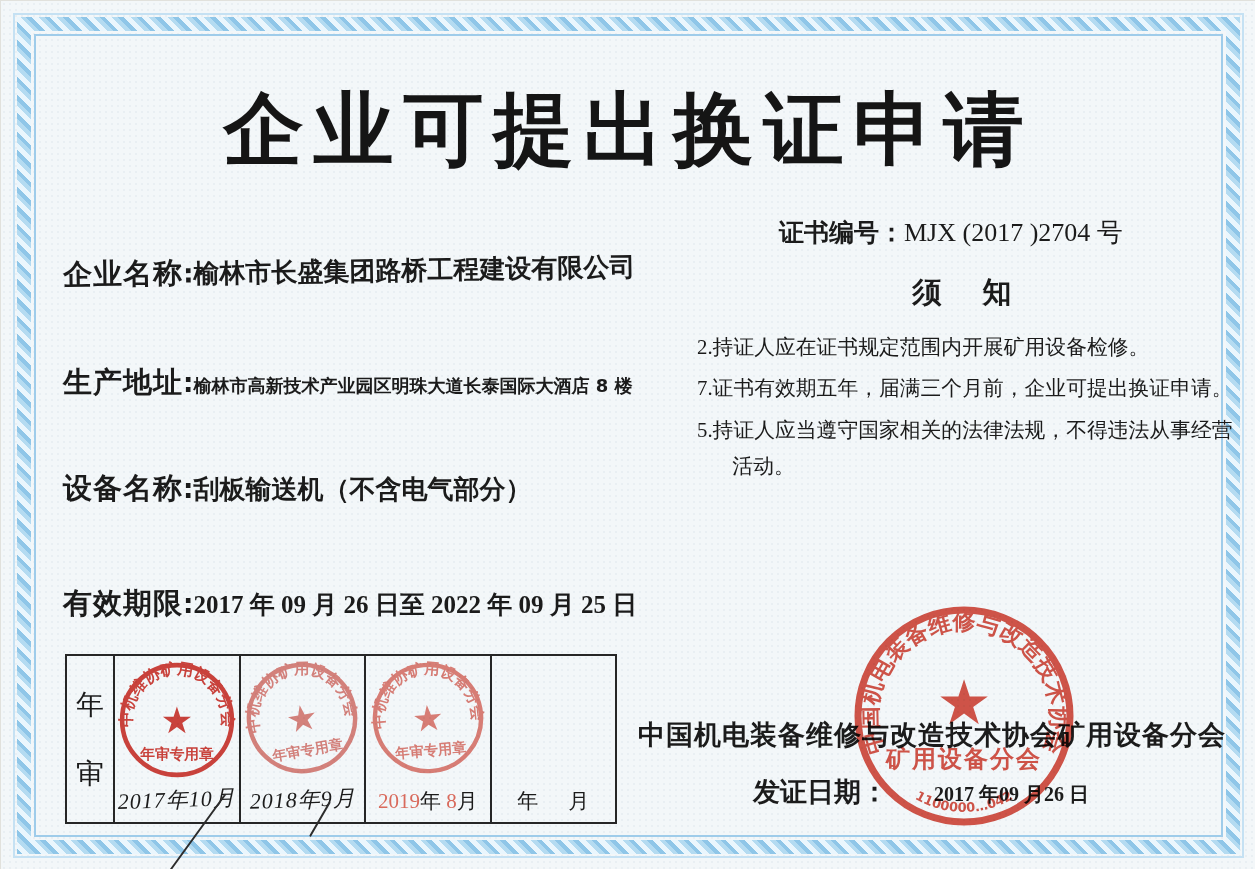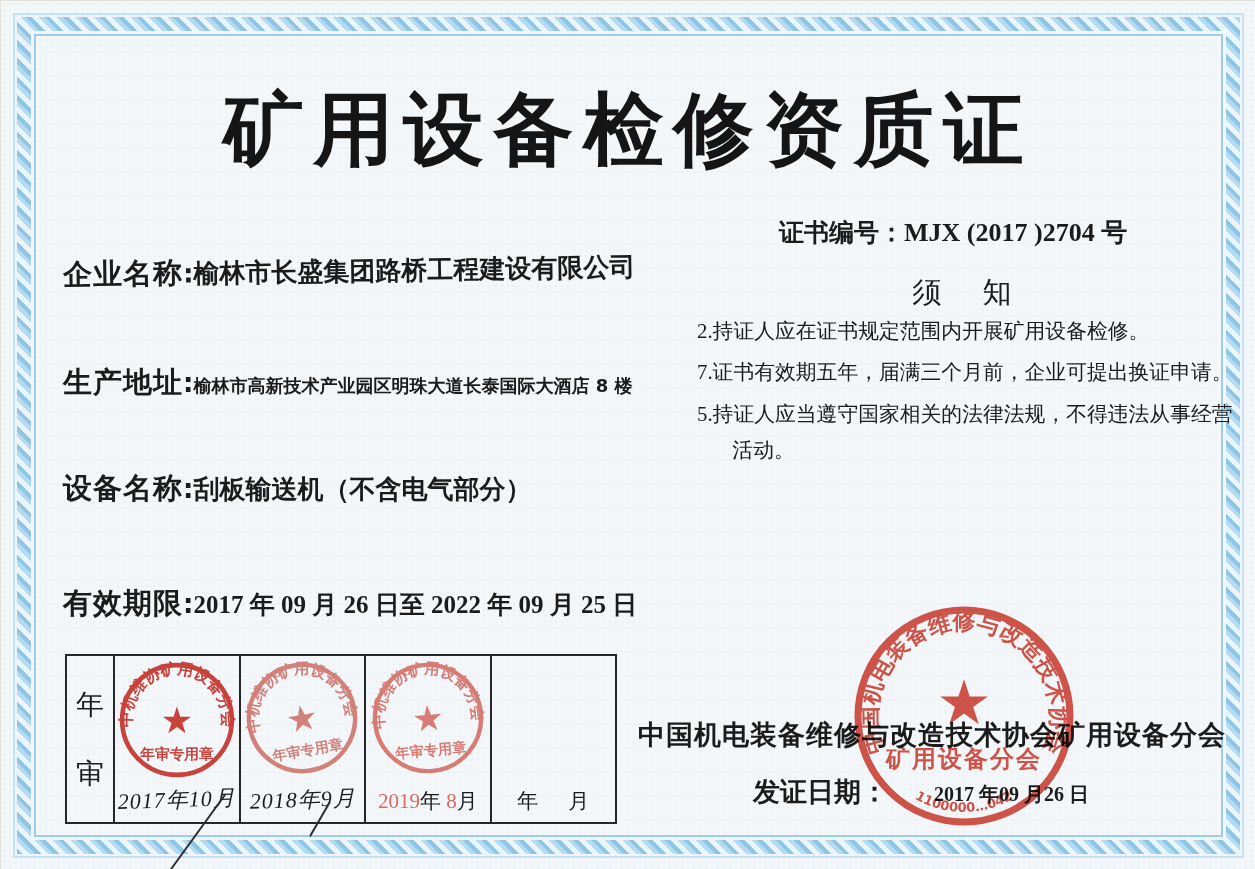--- a/index.html
+++ b/index.html
@@ -19,36 +19,36 @@
     pointer-events:none;}
   .frame-line-inner{position:absolute;inset:33px;border:2px solid #9fccea;pointer-events:none;}
 
   .abs{position:absolute;}
   .title{
     top:76px;left:0;right:0;text-align:center;
     font-size:80px;font-weight:900;letter-spacing:10px;color:#151515;
   }
   .cert-no{top:214px;left:778px;white-space:nowrap;}
   .cert-no .lbl{font-size:25px;font-weight:700;}
-  .cert-no .val{font-size:26px;font-weight:700;font-family:"Liberation Serif","DejaVu Serif",serif;}
+  .cert-no .val{font-size:26px;font-weight:400;font-family:"Liberation Serif","DejaVu Serif",serif;}
 
   .field{white-space:nowrap;}
   .field .lbl{font-size:29px;font-weight:700;letter-spacing:1px;}
   .field .sep{font-size:26px;font-weight:700;}
   .f-company{top:250px;left:62px;transform:rotate(-0.9deg);}
   .f-company .val{font-size:26px;font-weight:700;}
   .f-address{top:362px;left:62px;}
   .f-address .val{font-size:18px;font-weight:700;}
   .f-equipment{top:468px;left:62px;}
   .f-equipment .val{font-size:26px;font-weight:700;}
   .f-validity{top:583px;left:62px;text-align:center;}
   .f-validity .val{font-size:25px;font-weight:600;font-family:"Liberation Serif","DejaVu Serif",serif;}
 
   .notice{top:272px;left:696px;width:536px;}
-  .notice-heading{text-align:center;font-size:29px;font-weight:400;letter-spacing:6px;font-family:"Liberation Serif","DejaVu Serif",serif;}
+  .notice-heading{text-align:center;font-size:29px;font-weight:700;letter-spacing:6px;margin-bottom:16px;font-family:"Liberation Serif","DejaVu Serif",serif;}
   .notice-item{
     font-size:20.8px;line-height:1.75;margin-bottom:5px;
     padding-left:1.7em;text-indent:-1.7em;
     font-family:"Liberation Serif","DejaVu Serif",serif;
   }
   .notice-item.nowrap{white-space:nowrap;}
 
   .issuer-name{top:716px;left:637px;font-size:27px;font-weight:700;letter-spacing:1px;white-space:nowrap;}
   .issue-date{top:773px;left:752px;white-space:nowrap;}
   .issue-date .lbl{font-size:27px;font-weight:700;}
@@ -83,21 +83,21 @@
 </style>
 </head>
 <body>
 
 <div class="page">
 
   <div class="frame-line-outer"></div>
   <div class="frame-band"></div>
   <div class="frame-line-inner"></div>
 
-  <div class="abs title">矿用设备检修资质证</div>
+  <div class="abs title">企业可提出换证申请</div>
 
   <div class="abs cert-no">
     <span class="lbl">证书编号：</span><span class="val">MJX (2017 )2704 号</span>
   </div>
 
   <div class="abs field f-company">
     <span class="lbl">企业名称</span><span class="sep">:</span><span class="val">榆林市长盛集团路桥工程建设有限公司</span>
   </div>
 
   <div class="abs field f-address">

